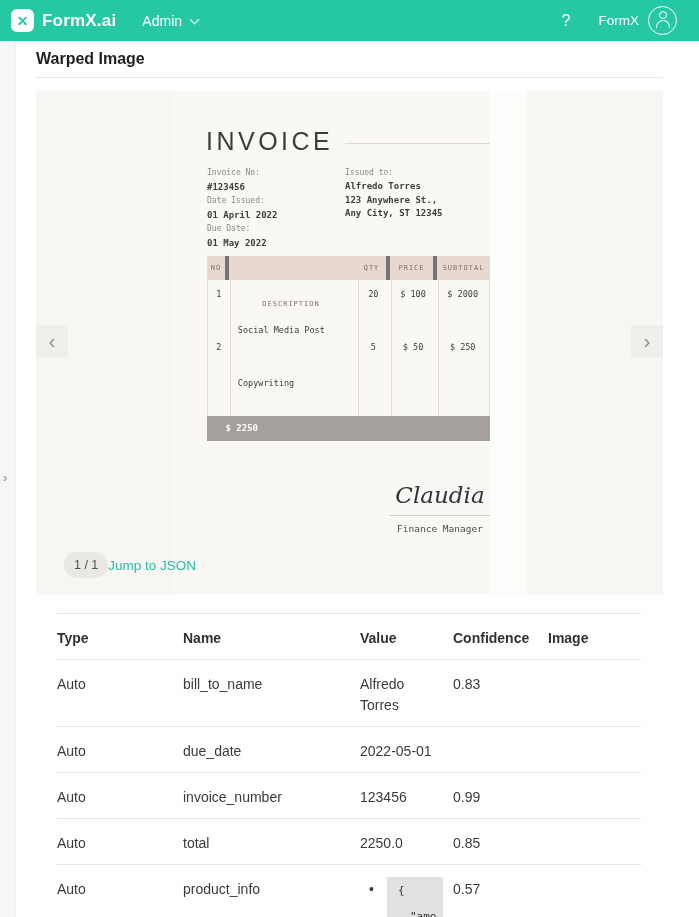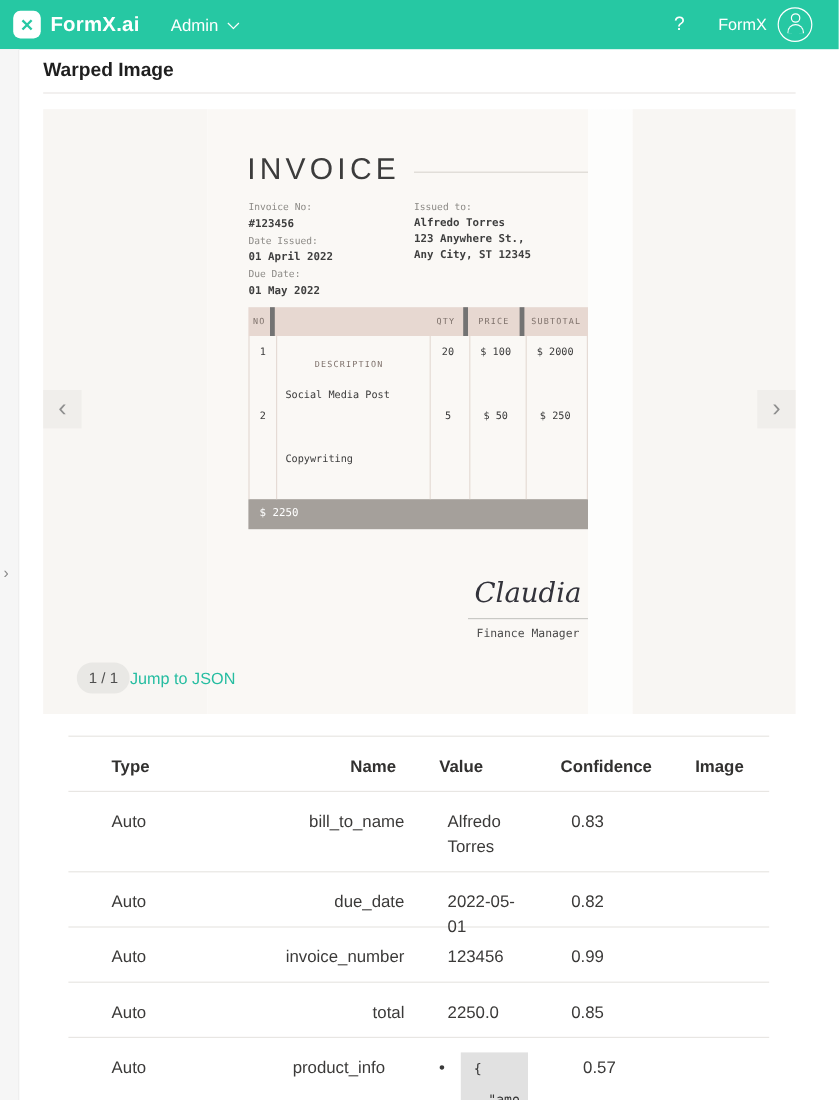--- a/index.html
+++ b/index.html
@@ -73,33 +73,33 @@
   .c.n { width:22px; } .c.d { width:128px;margin-top:36px; } .c.q { width:33px; } .c.p { width:47px; } .c.s { width:53px; }
   .it-body { position:relative; height:136px; border-left:1px solid #e5dbd5; border-right:1px solid #e5dbd5; }
   .vline { position:absolute; top:0; bottom:0; width:1px; background:#e5dbd5; }
   .it-row { display:flex; font-size:8.5px; color:#3c3c3c; line-height:17px; }
   .it-row .c { text-align:center; }
   .it-row .c.d { text-align:left; padding-left:8px; }
   .it-body .pad { height:6px; }
   .it-foot { display:flex; height:25px; background:#a5a09b; }
   .gt-label { width:230px; color:#efedeb; font-size:7.5px; letter-spacing:1px; text-align:right;
               line-height:25px; padding-right:10px; border-right:2px solid #fbfaf8; }
-  .gt-value { width:51px; color:#fff; font-size:9px; font-weight:normal; text-align:center; line-height:25px; }
+  .gt-value { width:51px; color:#fff; font-size:9px; font-weight:bold; text-align:right; line-height:25px; }
 
   .inv-sign { position:absolute; left:217px; top:390px; width:100px; text-align:center; }
   .sign-name { font-family:"DejaVu Serif", serif; font-style:italic; font-size:23px; color:#33333b;
                line-height:28px; }
   .sign-line { height:1px; background:#c9c9c5; margin-top:6px; }
   .sign-role { font-size:9.5px; color:#4c4c4c; margin-top:7px; }
 
   
   .results { margin:18px 0 0 21px; width:584px; }
   .t-row { display:flex; border-top:1px solid #e8e6e3; }
-  .t-row > div { padding-top:14px; font-size:14px; line-height:21px;margin-left:36px; }
-  .col-type { width:126px; } .col-name { width:177px;text-align:right; } .col-value { width:93px; padding-right:10px; }
+  .t-row > div { padding-top:14px; font-size:14px; line-height:21px; }
+  .col-type { width:126px; } .col-name { width:177px; } .col-value { width:93px; padding-right:10px; }
   .col-conf { width:95px; } .col-img { width:93px; }
   .t-head > div { font-weight:600; color:#323130; }
   .t-head { height:46px; }
   .r-single { height:46px; }
   .r-tall { height:67px; }
   .r-last { min-height:90px; }
   .cell-text { color:#3b3a39; }
   .val-list { display:flex; align-items:flex-start; padding-top:0 !important; }
   .bullet { font-size:14px; color:#3a3a3a; margin:17px 0 0 9px; line-height:14px; }
   .code-box { width:63px; min-height:70px; background:#e1e1e1; margin:12px 0 0 13px;
@@ -232,21 +232,20 @@
       <div class="col-name cell-text">bill_to_name</div>
       <div class="col-value cell-text">Alfredo Torres</div>
       <div class="col-conf cell-text">0.83</div>
       <div class="col-img"></div>
     </div>
 
     <div class="t-row r-single">
       <div class="col-type cell-text">Auto</div>
       <div class="col-name cell-text">due_date</div>
       <div class="col-value cell-text">2022-05-01</div>
-      <div class="col-conf cell-text">0.82</div>
       <div class="col-img"></div>
     </div>
 
     <div class="t-row r-single">
       <div class="col-type cell-text">Auto</div>
       <div class="col-name cell-text">invoice_number</div>
       <div class="col-value cell-text">123456</div>
       <div class="col-conf cell-text">0.99</div>
       <div class="col-img"></div>
     </div>

